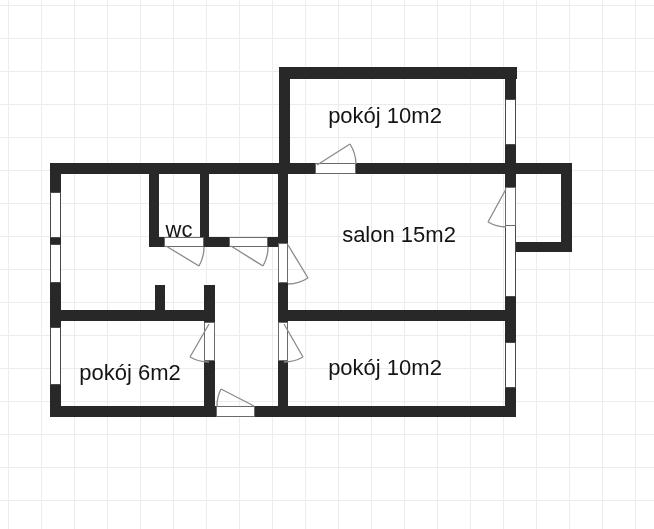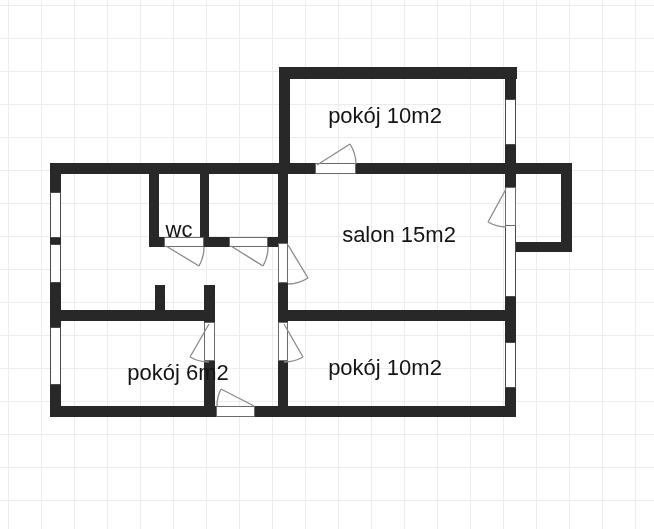--- a/index.html
+++ b/index.html
@@ -71,16 +71,16 @@
     <path d="M 288,245 L 308,278 M 308,278 A 39,39 0 0 1 288,284"></path>
     <path d="M 506,189 L 488,222 M 488,222 A 38,38 0 0 0 506,227"></path>
     <path d="M 209,324 L 190,357 M 190,357 A 38,38 0 0 0 209,362"></path>
     <path d="M 284,324 L 303,357 M 303,357 A 38,38 0 0 1 284,362"></path>
     <path d="M 254,406 L 221,389 M 221,389 A 37,37 0 0 0 217,406"></path>
   </svg>
 
   <div class="room-label" style="left:385px;top:116px;">pokój 10m2</div>
   <div class="room-label" style="left:387px;top:235px;margin-left:12px;">salon 15m2</div>
   <div class="room-label" style="left:179px;top:230px;">wc</div>
-  <div class="room-label" style="left:130px;top:373px;margin-left:48px;">pokój 6m2</div>
+  <div class="room-label" style="left:130px;top:373px;">pokój 6m2</div>
   <div class="room-label" style="left:385px;top:368px;">pokój 10m2</div>
 
 </div>
 
 </body></html>

